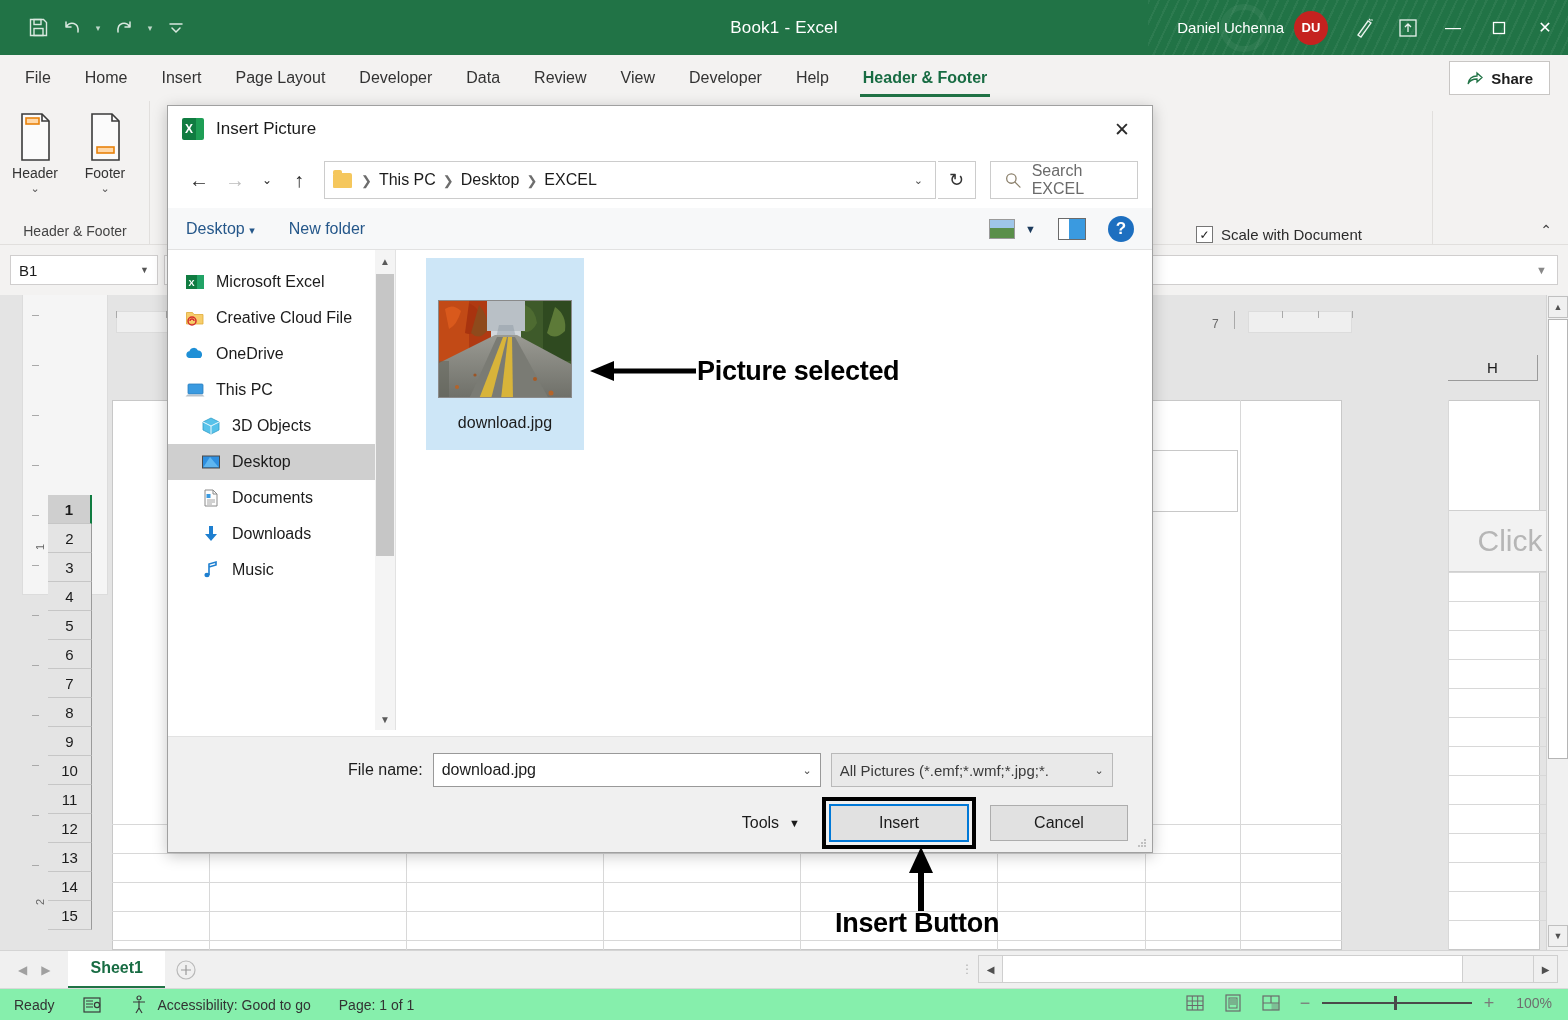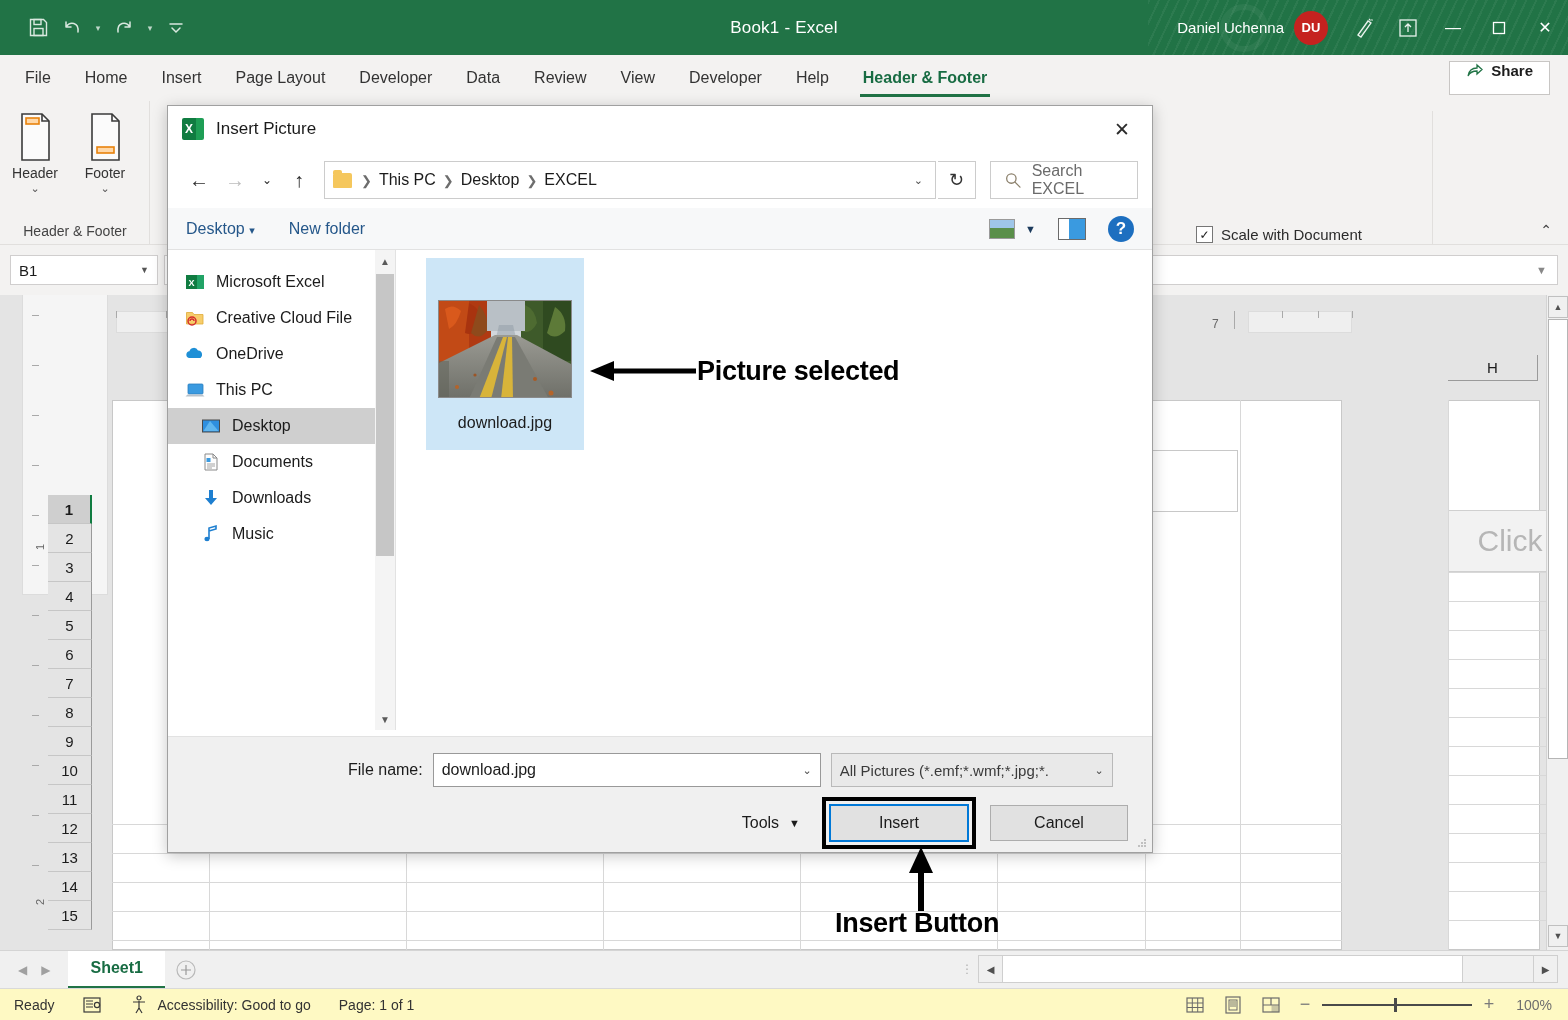--- a/index.html
+++ b/index.html
@@ -77,21 +77,21 @@
   }
   .rtab.active { color: #186c43; font-weight: 600; }
   .rtab.active::after {
     content:''; position:absolute; left: 14px; right: 14px; bottom: 4px;
     height: 3px; background: #217346;
   }
   .share-btn {
     position: absolute; right: 18px; top: 6px;
     height: 34px; padding: 0 16px;
     border: 1px solid #c8c6c4; background: #fff;
-    display: flex; gap: 8px;
+    display: flex; align-items: center; gap: 8px;
     font-size: 15px; color: #1c1c1c; font-weight: 600;
   }
 
   
   .ribbon {
     position: absolute; top: 101px; left: 0; width: 1568px; height: 144px;
     background: #f3f2f1; border-bottom: 1px solid #e1dfdd;
   }
   .grp-hf {
     position: absolute; left: 0; top: 0; width: 150px; height: 144px;
@@ -212,22 +212,22 @@
   .hs-track { width: 580px; height: 28px; background: #f0f0f0; border: 1px solid #cfcfcf;
      display:flex; align-items:center; }
   .hs-arrow { width: 24px; height: 26px; display:flex; align-items:center; justify-content:center;
      color: #505050; font-size: 10px; border-right: 1px solid #cfcfcf;}
   .hs-arrow.r { border-right: none; border-left: 1px solid #cfcfcf; }
   .hs-thumb { flex: 1; height: 26px; background: #fff; border-right: 1px solid #cfcfcf;
      margin-right: 70px; }
 
   .statusbar {
     position: absolute; top: 988px; left: 0; width: 1568px; height: 32px;
-    background: #fef9c3; border-top: 1px solid #d9d9d9;
-    display: flex; align-items: center; font-size: 14px; color: #333;
+    background: #86efac; border-top: 1px solid #d9d9d9;
+    display: flex; font-size: 14px; color: #333;
   }
   .sb-item { display: flex; align-items: center; gap: 8px; padding: 0 14px; }
   .sb-right { position: absolute; right: 6px; display: flex; align-items: center; gap: 4px; }
   .viewbtn { width: 34px; height: 28px; display:flex; align-items:center; justify-content:center; color:#5a5a5a; }
   .zoom-minus, .zoom-plus { width: 26px; text-align:center; color:#7a7a7a; font-size: 18px; }
   .zoom-track { position: relative; width: 150px; height: 20px; display:flex; align-items:center; }
   .zoom-line { width: 150px; height: 2px; background: #4a4a4a; }
   .zoom-knob { position: absolute; left: 72px; width: 3px; height: 14px; background: #4a4a4a; }
   .zoom-pct { width: 56px; text-align: right; padding-right: 10px; color: #6e6e6e; font-size: 14px; }
 
@@ -756,20 +756,29 @@
       <div class="nav-item">
         <span class="ni-icon">
           <svg width="22" height="20" viewBox="0 0 22 20">
               <rect x="4" y="4" width="15" height="10" rx="1" fill="#3a9ae0" stroke="#2b7fbe" stroke-width=".8"></rect>
               <path d="M1.5 16.5 h19 l-2 -2 h-15 z" fill="#b9c3cc"></path>
             </svg>
         </span>
         <span>This PC</span>
       </div>
 
+      <div class="nav-item indent">
+        <span class="ni-icon">
+          <svg width="20" height="20" viewBox="0 0 20 20">
+              <path d="M10 2 L18 6 L18 14 L10 18 L2 14 L2 6 Z" fill="#57c2ea" stroke="#2d9dc8" stroke-width=".8"></path>
+              <path d="M2 6 L10 10 L18 6 M10 10 L10 18" stroke="#ffffff" stroke-width=".9" fill="none"></path>
+            </svg>
+        </span>
+        <span>3D Objects</span>
+      </div>
 
       <div class="nav-item indent selected">
         <span class="ni-icon">
           <svg width="20" height="20" viewBox="0 0 20 20">
               <rect x="1.5" y="4" width="17" height="12" fill="#2e8fe0" stroke="#4a4a4a" stroke-width="1"></rect>
               <path d="M2.5 15 L9 5 L17.5 15 Z" fill="#5fb6f0"></path>
             </svg>
         </span>
         <span>Desktop</span>
       </div>

